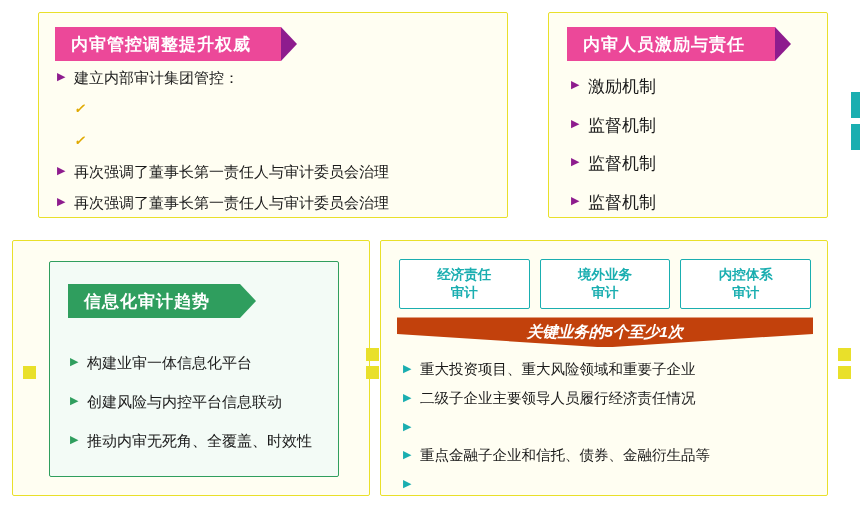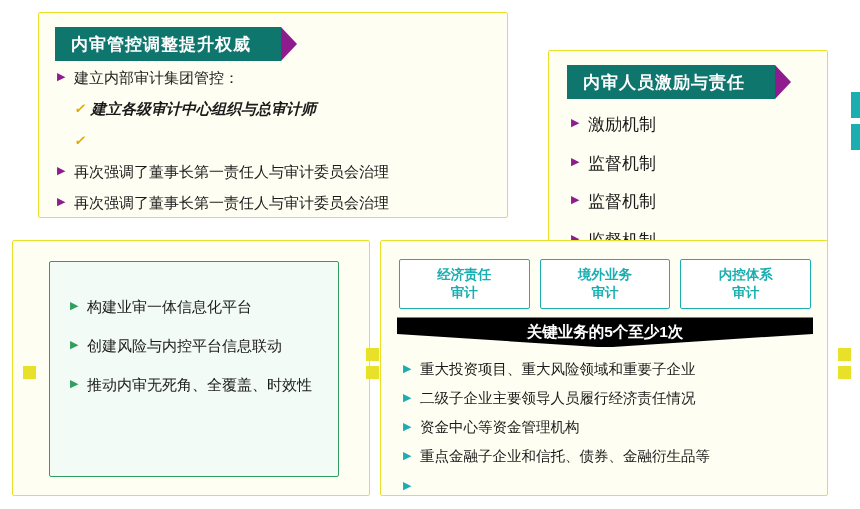--- a/index.html
+++ b/index.html
@@ -40,21 +40,21 @@
     content: "";
     position: absolute;
     right: -16px;
     top: 0;
     width: 0;
     height: 0;
     border-top: 17px solid transparent;
     border-bottom: 17px solid transparent;
     border-left: 16px solid currentColor;
   }
-  .ribbon.purple { background: #0f766e; color: #8e1c8e; }
+  .ribbon.purple { background: #ec4899; color: #8e1c8e; }
   .ribbon.purple .rib-text { color: #ffffff; }
   .ribbon.purple::after { border-left-color: #8e1c8e; }
   .ribbon.green { background: #2f9e5e; color: #2f9e5e; }
   .ribbon.green .rib-text { color: #ffffff; }
   .ribbon.green::after { border-left-color: #2f9e5e; }
   .rib-text { position: relative; z-index: 2; color: #fff; }
 
   
   ul.blist { list-style: none; margin: 0; padding: 0; }
   ul.blist li {
@@ -82,21 +82,21 @@
 
   .mk.green { color: #2f9e5e !important; }
   .mk.teal  { color: #1aaeb0 !important; }
 
   
   #p1 { left: 38px; top: 12px; width: 470px; height: 206px; }
   #p1 .ribbon { margin: 14px 0 6px 16px; }
   #p1 .body { padding: 0 14px 0 18px; }
 
   
-  #p2 { left: 548px; top: 12px; width: 280px; height: 206px; margin-top: 38px; }
+  #p2 { left: 548px; top: 12px; width: 280px; height: 206px; }
   #p2 .ribbon { margin: 14px 0 10px 18px; }
   #p2 .body { padding: 4px 14px 0 22px; }
   #p2 ul.blist li { font-size: 17px; margin-bottom: 14px; }
   #p2 ul.blist li .mk { color: #8e1c8e; }
 
   
   #p3 { left: 12px; top: 240px; width: 358px; height: 256px; }
   .inner-green {
     position: absolute;
     left: 36px; top: 20px;
@@ -126,26 +126,27 @@
     text-align: center;
     line-height: 1.35;
     padding: 6px 2px;
     border-radius: 2px;
   }
 
   
   .band-wrap { position: relative; margin: 8px 14px 0 16px; height: 30px; }
   .band {
     position: absolute; inset: 0;
-    background: #000000;
+    background: #c2410c;
     color: #ffffff;
     font-size: 15.5px;
     font-weight: bold;
     display: flex; align-items: center; justify-content: center;
     clip-path: polygon(0 0, 100% 0, 100% 55%, 50% 100%, 0 55%);
+    font-style: italic;
   }
 
   #p4 .body { padding: 12px 12px 0 22px; }
   #p4 ul.blist li { font-size: 14.5px; margin-bottom: 8px; }
 
   
   .sq { position: absolute; width: 13px; height: 13px; background: #e9e02a; }
 
   
   .edge { position: absolute; right: 0; width: 9px; height: 26px; background: #1aaeb0; }
@@ -160,21 +161,20 @@
       <span class="rib-text">内审管控调整提升权威</span>
     </div>
     <div class="body">
       <ul class="blist">
         <li>
           <span class="mk">▶</span>
           <span class="tx">建立内部审计集团管控：</span>
         </li>
         <li class="sub">
           <span class="mk">✓</span>
-          <span class="tx">建立各级审计中心组织与总审计师</span>
         </li>
         <li class="sub">
           <span class="mk">✓</span>
         </li>
         <li>
           <span class="mk">▶</span>
           <span class="tx">再次强调了董事长第一责任人与审计委员会治理</span>
         </li>
         <li>
           <span class="mk">▶</span>
@@ -205,20 +205,23 @@
         <li>
           <span class="mk">▶</span>
           <span class="tx">监督机制</span>
         </li>
       </ul>
     </div>
   </div>
 
   <div class="panel" id="p3">
     <div class="inner-green">
+      <div class="ribbon green">
+        <span class="rib-text">信息化审计趋势</span>
+      </div>
       <div class="body">
         <ul class="blist">
           <li>
             <span class="mk green">▶</span>
             <span class="tx">构建业审一体信息化平台</span>
           </li>
           <li>
             <span class="mk green">▶</span>
             <span class="tx">创建风险与内控平台信息联动</span>
           </li>
@@ -256,21 +259,20 @@
         <li>
           <span class="mk teal">▶</span>
           <span class="tx">重大投资项目、重大风险领域和重要子企业</span>
         </li>
         <li>
           <span class="mk teal">▶</span>
           <span class="tx">二级子企业主要领导人员履行经济责任情况</span>
         </li>
         <li>
           <span class="mk teal">▶</span>
-          <span class="tx">资金中心等资金管理机构</span>
         </li>
         <li>
           <span class="mk teal">▶</span>
           <span class="tx">重点金融子企业和信托、债券、金融衍生品等</span>
         </li>
         <li>
           <span class="mk teal">▶</span>
         </li>
       </ul>
     </div>

